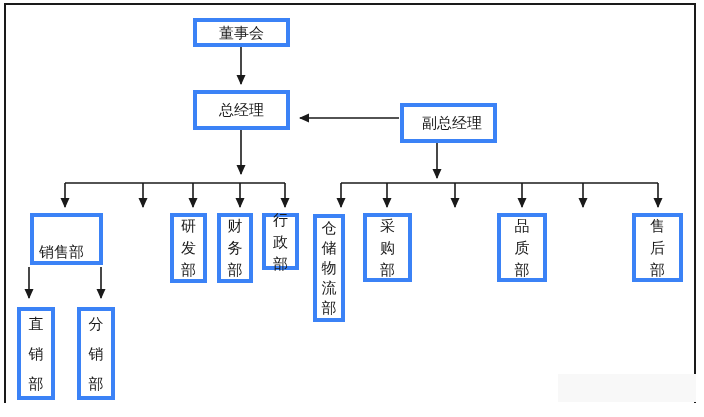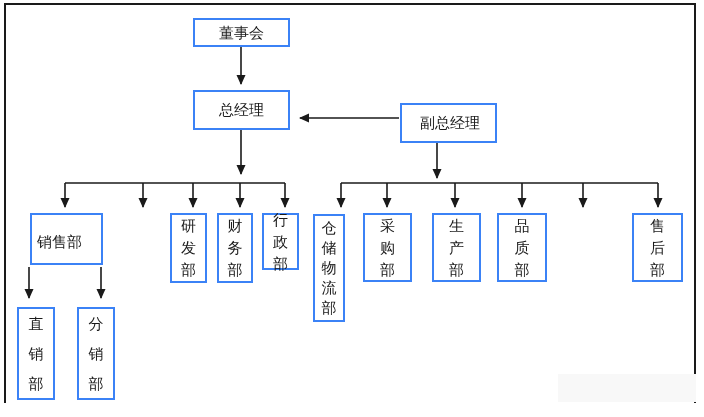--- a/index.html
+++ b/index.html
@@ -9,25 +9,25 @@
     color:#1a1a1a;
   }
   .frame{
     position:absolute;left:4px;top:3px;width:692px;height:400px;
     border:2px solid #1a1a1a;border-bottom:none;box-sizing:border-box;
   }
   .watermark{
     position:absolute;left:558px;top:374px;width:138px;height:28px;background:#f8f8f8;
   }
   .node{
-    position:absolute;box-sizing:border-box;border:2px solid #3b82f6;background:#ffffff;
+    position:absolute;box-sizing:border-box;border:4px solid #3b82f6;background:#ffffff;
     display:flex;align-items:center;justify-content:center;
     font-size:15px;line-height:18px;color:#1a1a1a;
   }
-  .node.align-tl{align-items:center;justify-content:flex-start;padding:6px 0 0 5px;}
+  .node.align-tl{align-items:flex-end;justify-content:flex-start;padding:6px 0 0 5px;}
   .node.align-l{justify-content:flex-start;padding-left:18px;}
   .vlabel{
     display:block;width:16px;word-break:break-all;text-align:center;line-height:22px;
   }
   .vlabel.lh20{line-height:20px;}
   .vlabel.lh26{line-height:30px;}
   svg.wires{position:absolute;left:0;top:0;pointer-events:none;}
   svg.wires line{stroke:#1a1a1a;stroke-width:1.6;}
 </style>
 </head>
@@ -100,23 +100,20 @@
   </div>
 
   <div class="node" style="left:313px;top:214px;width:32px;height:108px">
     <span class="vlabel lh20">仓储物流部</span>
   </div>
 
   <div class="node" style="left:363px;top:213px;width:49px;height:69px">
     <span class="vlabel">采购部</span>
   </div>
 
-  <div class="node" style="left:432px;top:213px;width:49px;height:69px">
-    <span class="vlabel">生产部</span>
-  </div>
 
   <div class="node" style="left:497px;top:213px;width:50px;height:69px">
     <span class="vlabel">品质部</span>
   </div>
 
 
   <div class="node" style="left:632px;top:213px;width:51px;height:69px">
     <span class="vlabel">售后部</span>
   </div>
 

